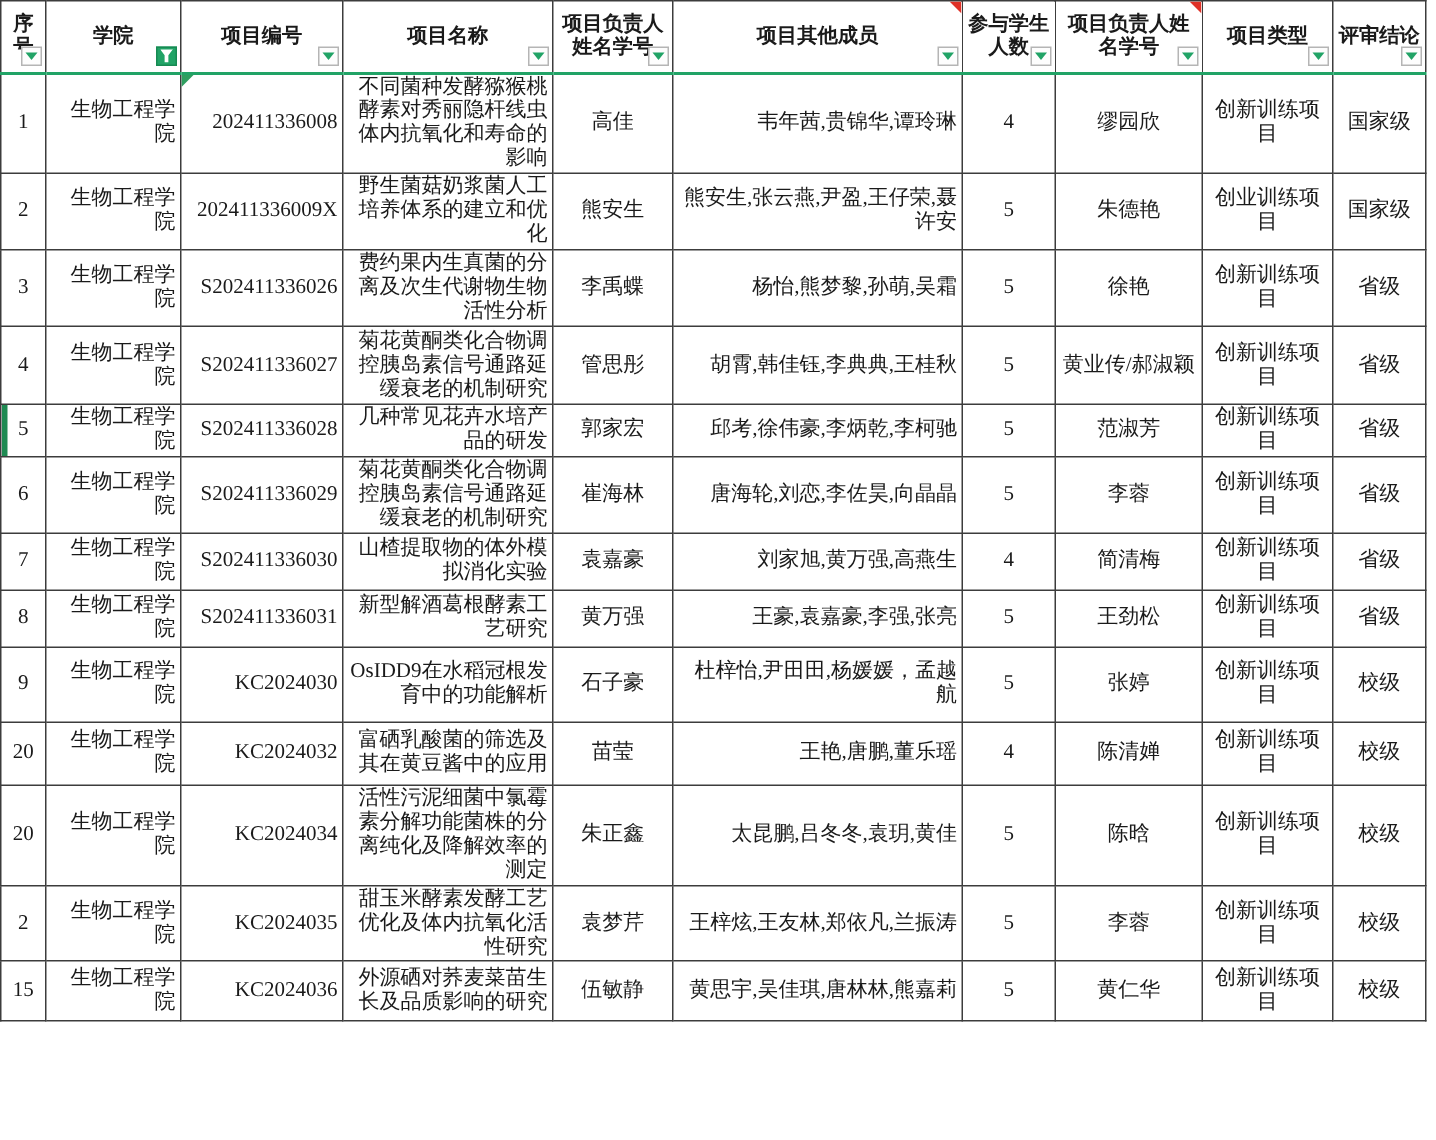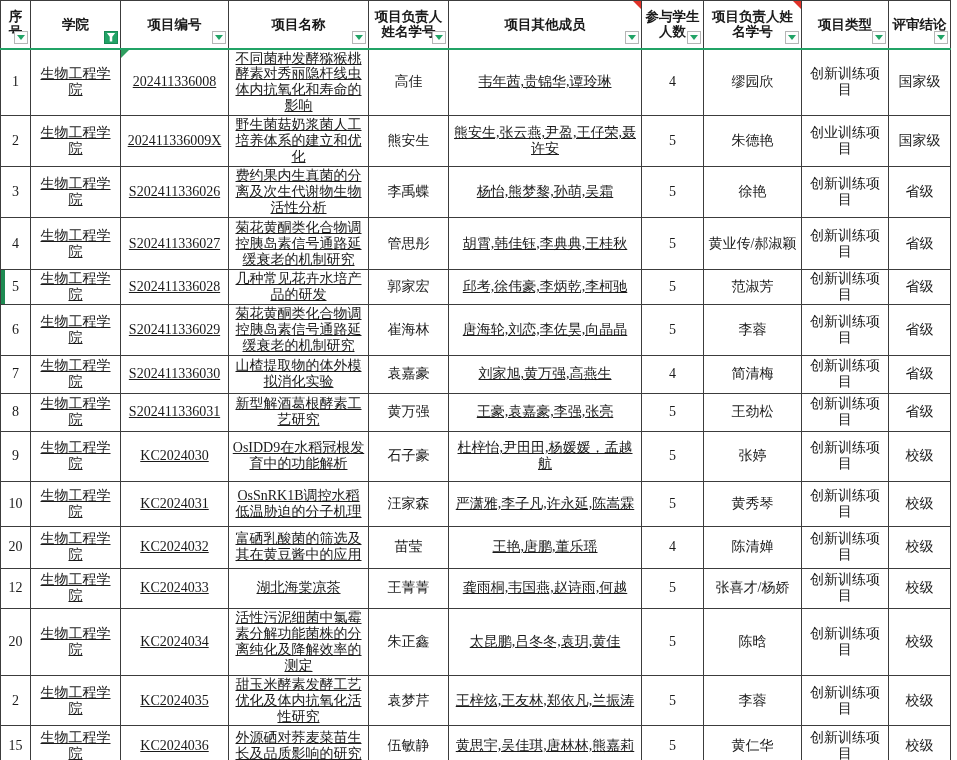--- a/index.html
+++ b/index.html
@@ -28,21 +28,21 @@
   }
   .sheet thead th {
     font-family: "DejaVu Sans", "Liberation Sans", sans-serif;
     font-weight: bold;
     font-size: 13.5px;
     text-align: center;
     height: 48px;
     border-bottom: 2px solid #21a366;
     background: #fff;
   }
-  .al-left { text-align: center; text-decoration: underline; }
+  .al-left { text-align: right; }
   .al-center { text-align: center; }
   
   .filter-btn {
     position: absolute;
     right: 2px; bottom: 4px;
     width: 14px; height: 13px;
     background: #fdfdfd;
     border: 1px solid #b5b5b5;
     display: flex; align-items: center; justify-content: center;
     cursor: pointer;
@@ -235,53 +235,29 @@
           <td class="al-left">生物工程学院</td>
           <td class="al-left">KC2024030</td>
           <td class="al-left">OsIDD9在水稻冠根发育中的功能解析</td>
           <td class="al-center">石子豪</td>
           <td class="al-left">杜梓怡,尹田田,杨媛媛，孟越航</td>
           <td class="al-center">5</td>
           <td class="al-center">张婷</td>
           <td class="al-center">创新训练项目</td>
           <td class="al-center">校级</td>
         </tr>
-        <tr style="height: 45px;">
-          <td class="al-center">10</td>
-          <td class="al-left">生物工程学院</td>
-          <td class="al-left">KC2024031</td>
-          <td class="al-left">OsSnRK1B调控水稻低温胁迫的分子机理</td>
-          <td class="al-center">汪家森</td>
-          <td class="al-left">严潇雅,李子凡,许永延,陈嵩霖</td>
-          <td class="al-center">5</td>
-          <td class="al-center">黄秀琴</td>
-          <td class="al-center">创新训练项目</td>
-          <td class="al-center">校级</td>
-        </tr>
         <tr style="height: 42px;">
           <td class="al-center">20</td>
           <td class="al-left">生物工程学院</td>
           <td class="al-left">KC2024032</td>
           <td class="al-left">富硒乳酸菌的筛选及其在黄豆酱中的应用</td>
           <td class="al-center">苗莹</td>
           <td class="al-left">王艳,唐鹏,董乐瑶</td>
           <td class="al-center">4</td>
           <td class="al-center">陈清婵</td>
-          <td class="al-center">创新训练项目</td>
-          <td class="al-center">校级</td>
-        </tr>
-        <tr style="height: 40px;">
-          <td class="al-center">12</td>
-          <td class="al-left">生物工程学院</td>
-          <td class="al-left">KC2024033</td>
-          <td class="al-left">湖北海棠凉茶</td>
-          <td class="al-center">王菁菁</td>
-          <td class="al-left">龚雨桐,韦国燕,赵诗雨,何越</td>
-          <td class="al-center">5</td>
-          <td class="al-center">张喜才/杨娇</td>
           <td class="al-center">创新训练项目</td>
           <td class="al-center">校级</td>
         </tr>
         <tr style="height: 53px;">
           <td class="al-center">20</td>
           <td class="al-left">生物工程学院</td>
           <td class="al-left">KC2024034</td>
           <td class="al-left">活性污泥细菌中氯霉素分解功能菌株的分离纯化及降解效率的测定</td>
           <td class="al-center">朱正鑫</td>
           <td class="al-left">太昆鹏,吕冬冬,袁玥,黄佳</td>

